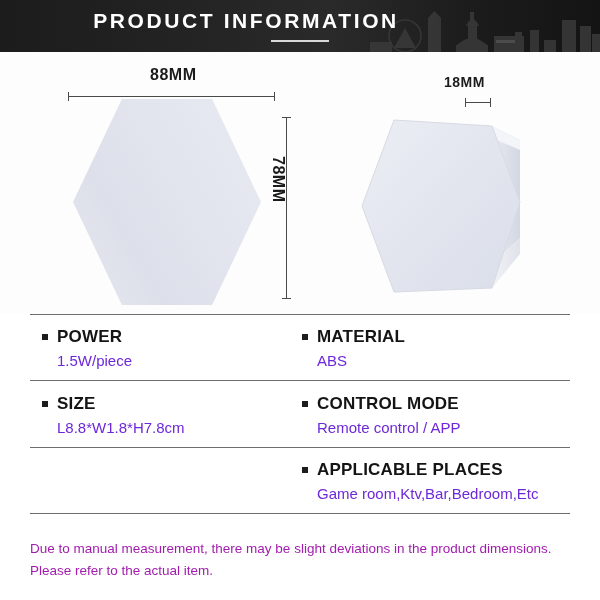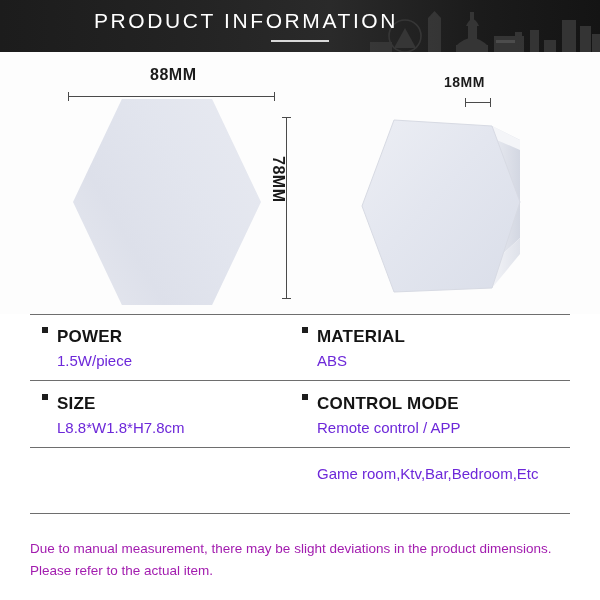--- a/index.html
+++ b/index.html
@@ -31,21 +31,21 @@
     opacity: .85;
   }
   .header-title {
     position: absolute;
     left: 0; top: 9px;
     width: 492px;
     text-align: center;
     color: #ffffff;
     font-size: 21px;
     letter-spacing: 2.6px;
-    font-weight: 400;
+    font-weight: 700;
     z-index: 3;
     white-space: nowrap;
   }
   .title-underline {
     position: absolute;
     left: 271px; top: 40px;
     width: 58px; height: 2px;
     background: #d8d8d8;
     z-index: 3;
   }
@@ -148,21 +148,21 @@
     width: 260px;
   }
   .col-left  { left: 42px; }
   .col-right { left: 302px; }
   .row-0 { top: 13px; }
   .row-1 { top: 80px; }
   .row-2 { top: 146px; }
 
   .spec-head {
     display: flex;
-    align-items: flex-start;
+    align-items: center;
     font-size: 17px;
     font-weight: 700;
     letter-spacing: .2px;
     color: #141414;
     white-space: nowrap;
   }
   .bullet {
     display: inline-block;
     width: 6px; height: 6px;
     background: #1d1d1d;
@@ -294,20 +294,24 @@
   </div>
   <div class="spec-cell col-right row-1">
     <div class="spec-head">
       <span class="bullet"></span>
       <span>CONTROL MODE</span>
     </div>
     <div class="spec-value">Remote control / APP</div>
   </div>
 
   <div class="spec-cell col-right row-2">
+    <div class="spec-head">
+      <span class="bullet"></span>
+      <span>APPLICABLE PLACES</span>
+    </div>
     <div class="spec-value">Game room,Ktv,Bar,Bedroom,Etc</div>
   </div>
 </div>
 
 <div class="disclaimer">
   <div>Due to manual measurement, there may be slight deviations in the product dimensions.</div>
   <div>Please refer to the actual item.</div>
 </div>
 
 </body></html>

